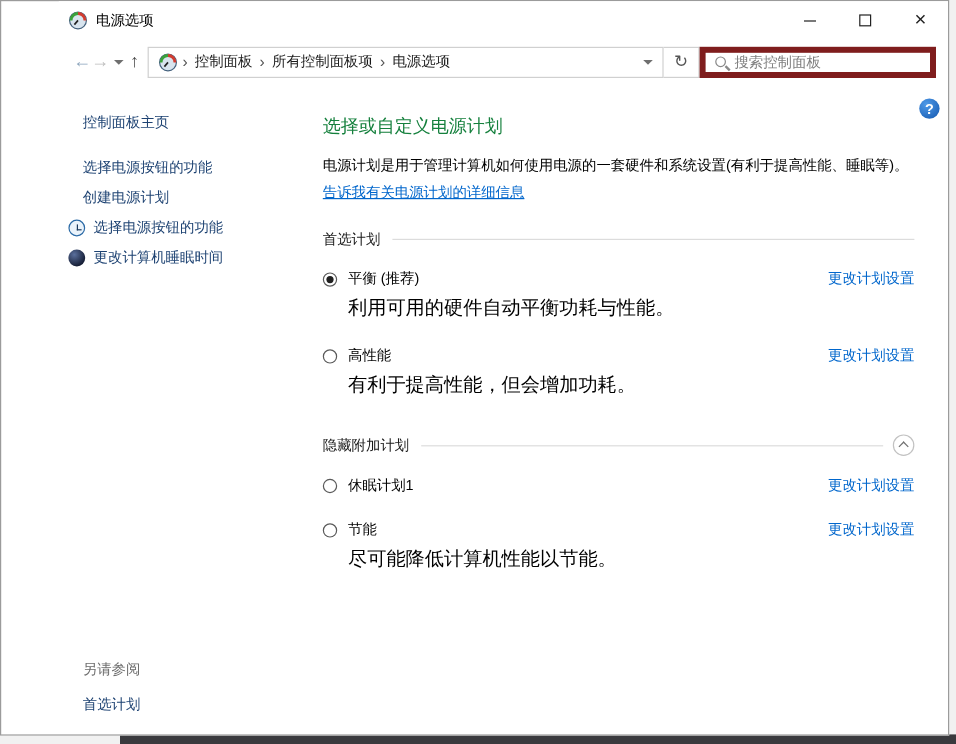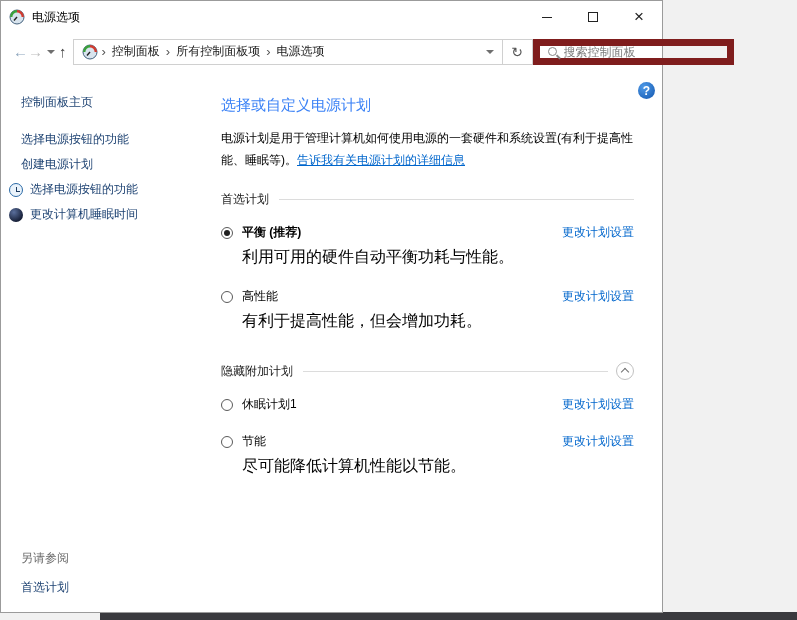--- a/index.html
+++ b/index.html
@@ -3,22 +3,22 @@
 <meta charset="utf-8">
 <style>
   * { margin:0; padding:0; box-sizing:border-box; }
   html,body { width:797px; height:620px; font-family:"Liberation Sans","DejaVu Sans",sans-serif; background:#f1f1f1; overflow:hidden; }
   .stage { position:relative; width:797px; height:620px; }
 
   
   .bg-strip { position:absolute; left:100px; right:0; bottom:0; height:8px; background:#3a3a3e; }
 
   
-  .window { position:absolute; left:0; top:0; width:663px; height:613px; background:#fff;
-            border:1px solid #9b9b9b; display:flex; flex-direction:column; }
+  .window { position:absolute; left:0; top:0; width:791px; height:613px; background:#fff;
+            border:1px solid #9b9b9b; display:flex; flex-direction:column;padding-left:48px; }
 
   
   .titlebar { height:32px; flex:0 0 32px; display:flex; align-items:center; padding-left:8px; background:#fff; }
   .tb-icon { width:16px; height:16px; margin-right:7px; flex:0 0 16px; }
   .tb-title { font-size:12px; color:#000; }
   .tb-buttons { margin-left:auto; display:flex; height:100%; }
   .tb-btn { width:46px; height:100%; display:flex; align-items:center; justify-content:center; cursor:pointer; }
   .glyph-min { width:10px; height:1px; background:#222; }
   .glyph-max { width:10px; height:10px; border:1px solid #222; }
   .glyph-close { font-size:17px; color:#222; line-height:1; margin-top:-2px; }
@@ -32,21 +32,21 @@
   .tri-down { width:0; height:0; border-left:4px solid transparent; border-right:4px solid transparent;
               border-top:4px solid #6f6f6f; margin:0 4px; cursor:pointer; }
   .addressbar { display:flex; align-items:center; margin-left:6px; }
   .breadcrumb-box { width:430px; height:26px; border:1px solid #d0d0d0; display:flex; align-items:center; padding-left:6px; }
   .bc-icon { width:16px; height:16px; margin:0 4px 0 2px; flex:0 0 16px; }
   .crumb { font-size:12px; color:#1a1a1a; padding:0 6px; cursor:pointer; white-space:nowrap; }
   .crumb-sep { font-size:13px; color:#555; cursor:pointer; }
   .bc-caret { margin-left:auto; margin-right:8px; }
   .refresh-btn { width:30px; height:26px; border:1px solid #d0d0d0; border-left:none; display:flex;
                  align-items:center; justify-content:center; font-size:14px; color:#555; cursor:pointer; }
-  .search-box { margin-left:auto; width:212px; height:26px; border:7px solid #7f1d1d; display:flex;
+  .search-box { margin-left:auto; width:212px; height:26px; border:5px solid #7f1d1d; display:flex;
                 align-items:center; padding:0 8px; gap:7px; }
   .magnifier { width:9px; height:9px; border:1.5px solid #888; border-radius:50%; position:relative; flex:0 0 9px; }
   .magnifier::after { content:""; position:absolute; width:5px; height:1.5px; background:#888;
                       transform:rotate(45deg); left:7px; top:8px; }
   .search-input { border:none; outline:none; flex:1; font-size:12px; font-family:inherit; color:#000; background:transparent; }
   .search-input::placeholder { color:#7e7e7e; }
 
   
   .win-body { flex:1; display:flex; position:relative; overflow:hidden; }
 
@@ -63,41 +63,41 @@
                 background:radial-gradient(circle at 35% 30%, #5a6f9c, #141c33 75%); }
   .see-also { position:absolute; left:20px; bottom:16px; }
   .see-also-header { font-size:12px; color:#6d6d6d; margin-bottom:12px; }
   .see-also-item { font-size:12px; color:#1d4272; cursor:pointer; }
 
   
   .main { flex:1; position:relative; padding:26px 28px 0 10px; }
   .help-btn { position:absolute; top:12px; right:7px; width:17px; height:17px; border-radius:50%;
               background:radial-gradient(circle at 35% 30%, #4f9ae8, #1256ae); color:#fff; font-size:12px;
               font-weight:bold; display:flex; align-items:center; justify-content:center; cursor:pointer; }
-  .page-title { font-size:15px; font-weight:normal; color:#3b82f6; margin-bottom:13px;font-family:Liberation Mono, monospace; }
+  .page-title { font-size:15px; font-weight:normal; color:#15803d; margin-bottom:13px;font-family:Liberation Mono, monospace; }
   .intro { font-size:12px; line-height:1.8; color:#000; max-width:552px; margin-bottom:20px; }
   .text-link { color:#0066cc; text-decoration:underline; cursor:pointer; }
 
   .section-row { display:flex; align-items:center; margin:20px 0 16px 0; }
   .section-row.second { margin-top:30px; }
   .section-label { font-size:12px; color:#191919; padding-right:10px; white-space:nowrap; }
   .section-line { flex:1; height:1px; background:#dcdcdc; }
   .collapse-btn { width:18px; height:18px; border:1px solid #c2c2c2; border-radius:50%; margin-left:8px;
                   position:relative; cursor:pointer; flex:0 0 18px; }
   .chev-up { position:absolute; left:5px; top:6px; width:6px; height:6px;
              border-top:1.5px solid #707070; border-left:1.5px solid #707070; transform:rotate(45deg); }
 
   .plan { margin-bottom:20px; }
   .plan-main { display:flex; align-items:center; gap:9px; }
   .radio { width:12px; height:12px; border:1px solid #5a5a5a; border-radius:50%; background:#fff;
            position:relative; flex:0 0 12px; cursor:pointer; }
   .radio.checked::after { content:""; position:absolute; left:2px; top:2px; right:2px; bottom:2px;
                           border-radius:50%; background:#1f1f1f; }
   .plan-name { font-size:12px; color:#000; }
-  .plan-name.bold { font-weight:bold; }
+  .plan-name.bold { font-weight:normal; }
   .plan-action { margin-left:auto; font-size:12px; color:#0066cc; cursor:pointer; white-space:nowrap; }
   .plan-desc { margin:6px 0 0 21px; font-size:16px; color:#000; }
   .plan-desc:empty { display:none; }
 </style>
 </head>
 <body>
 
 <div class="stage">
   <div class="bg-strip"></div>
 

